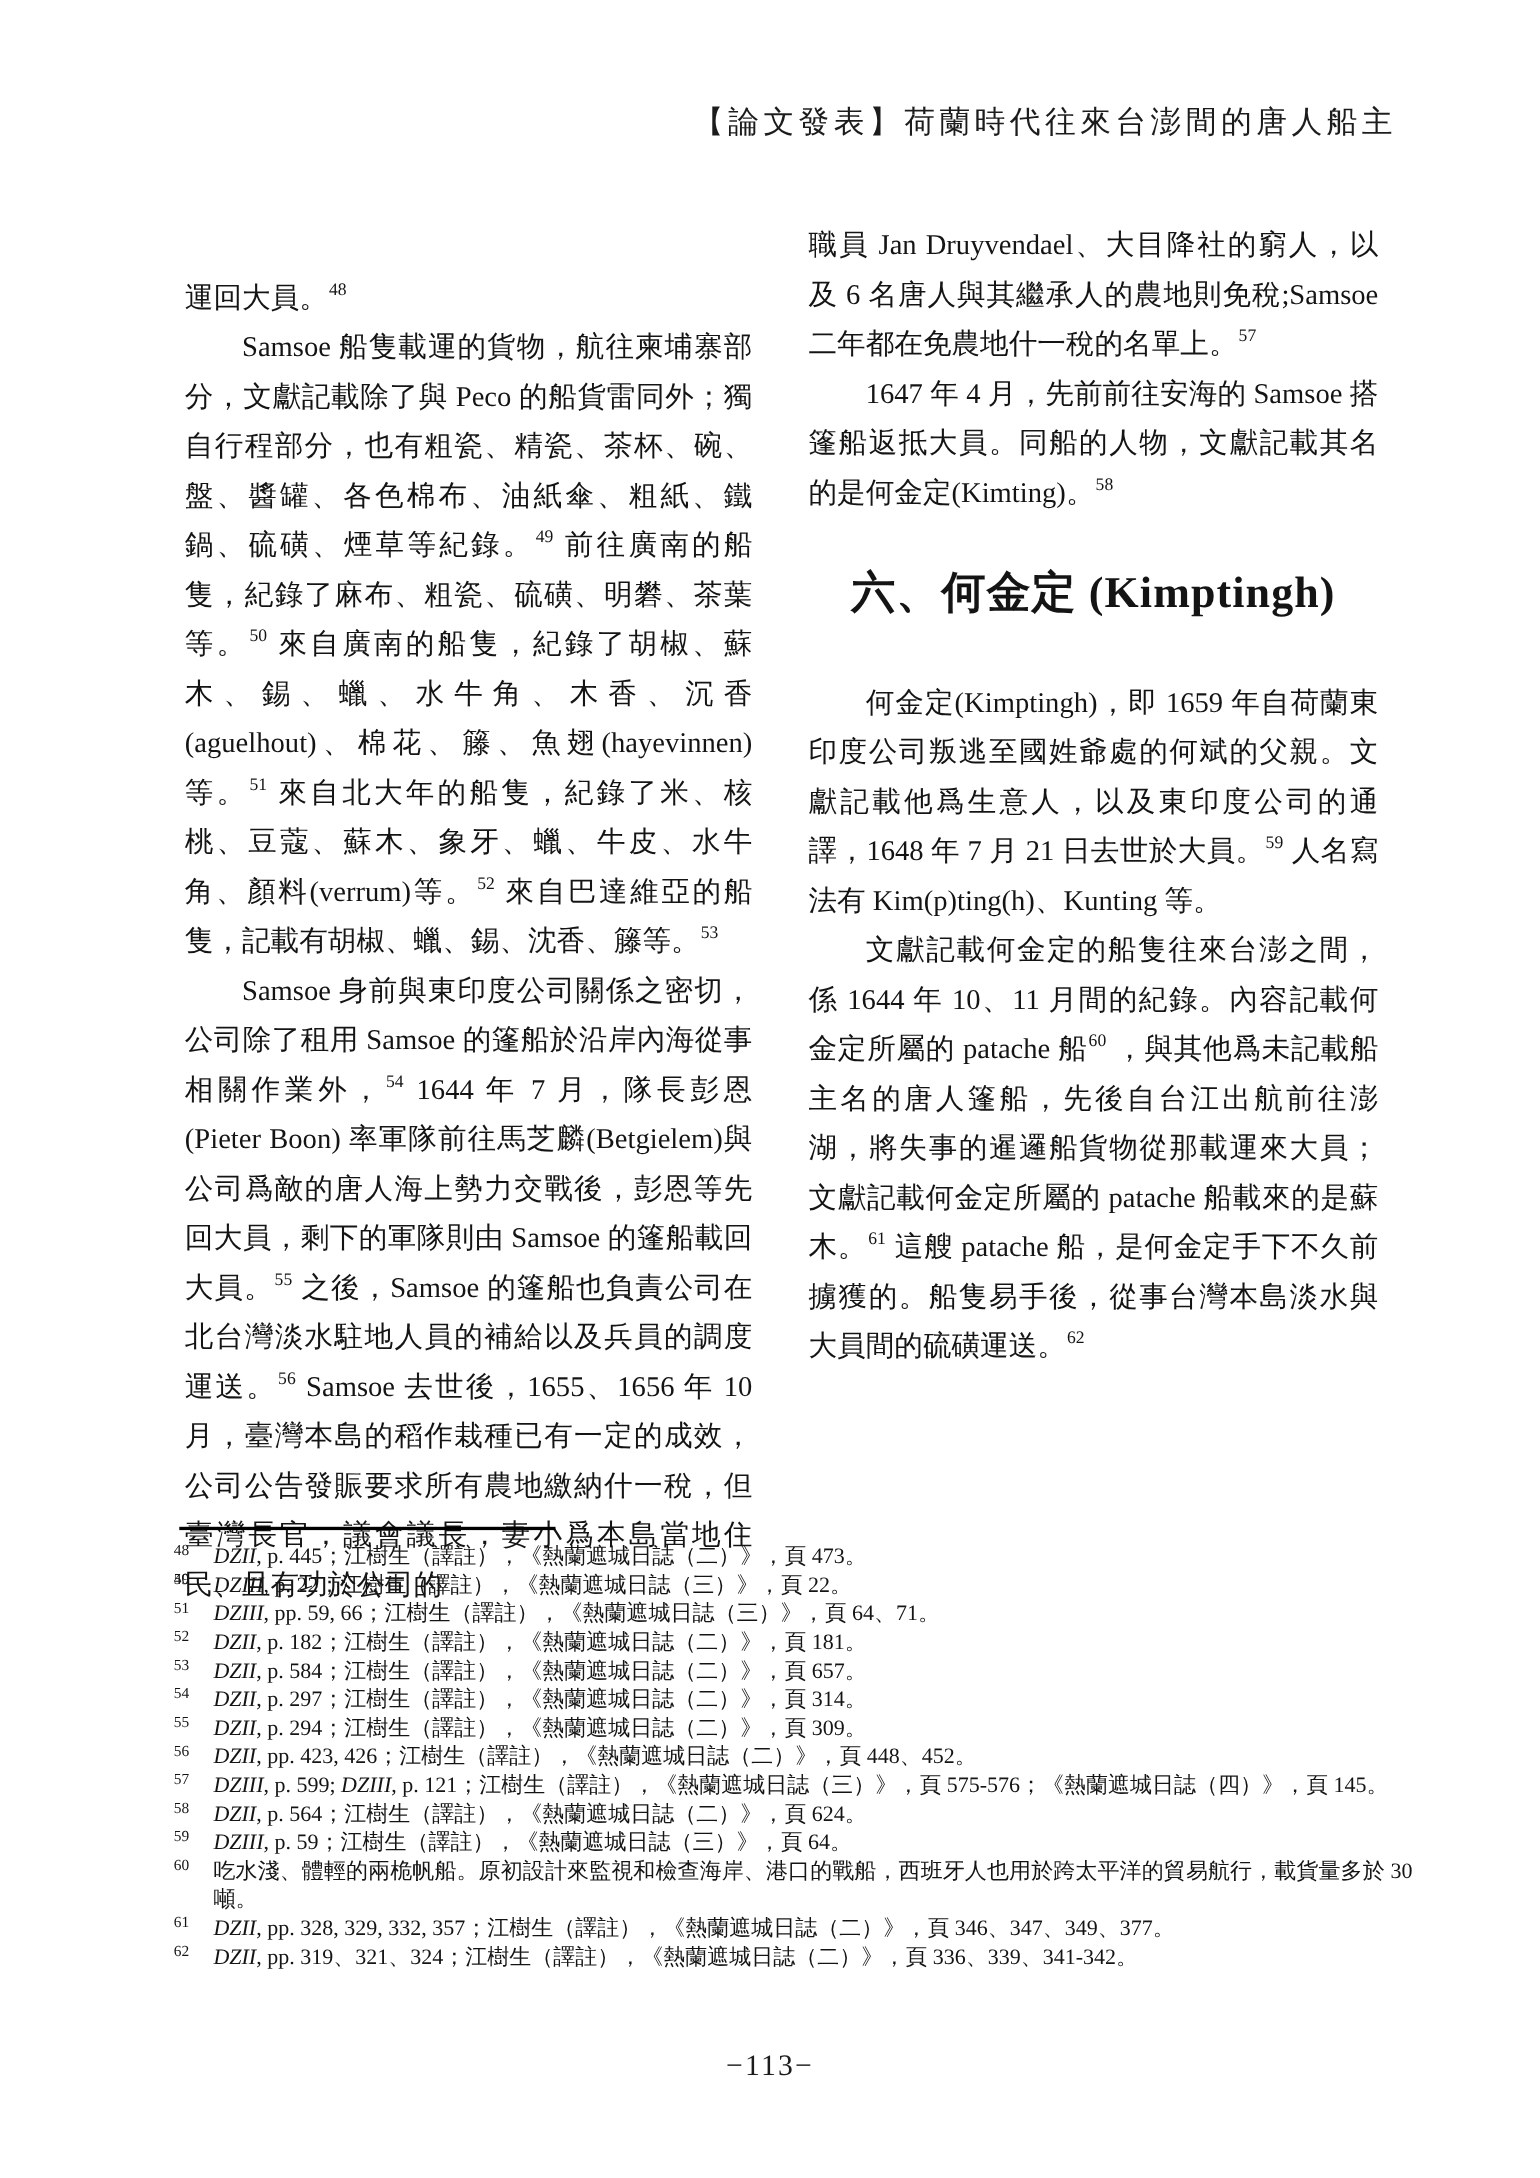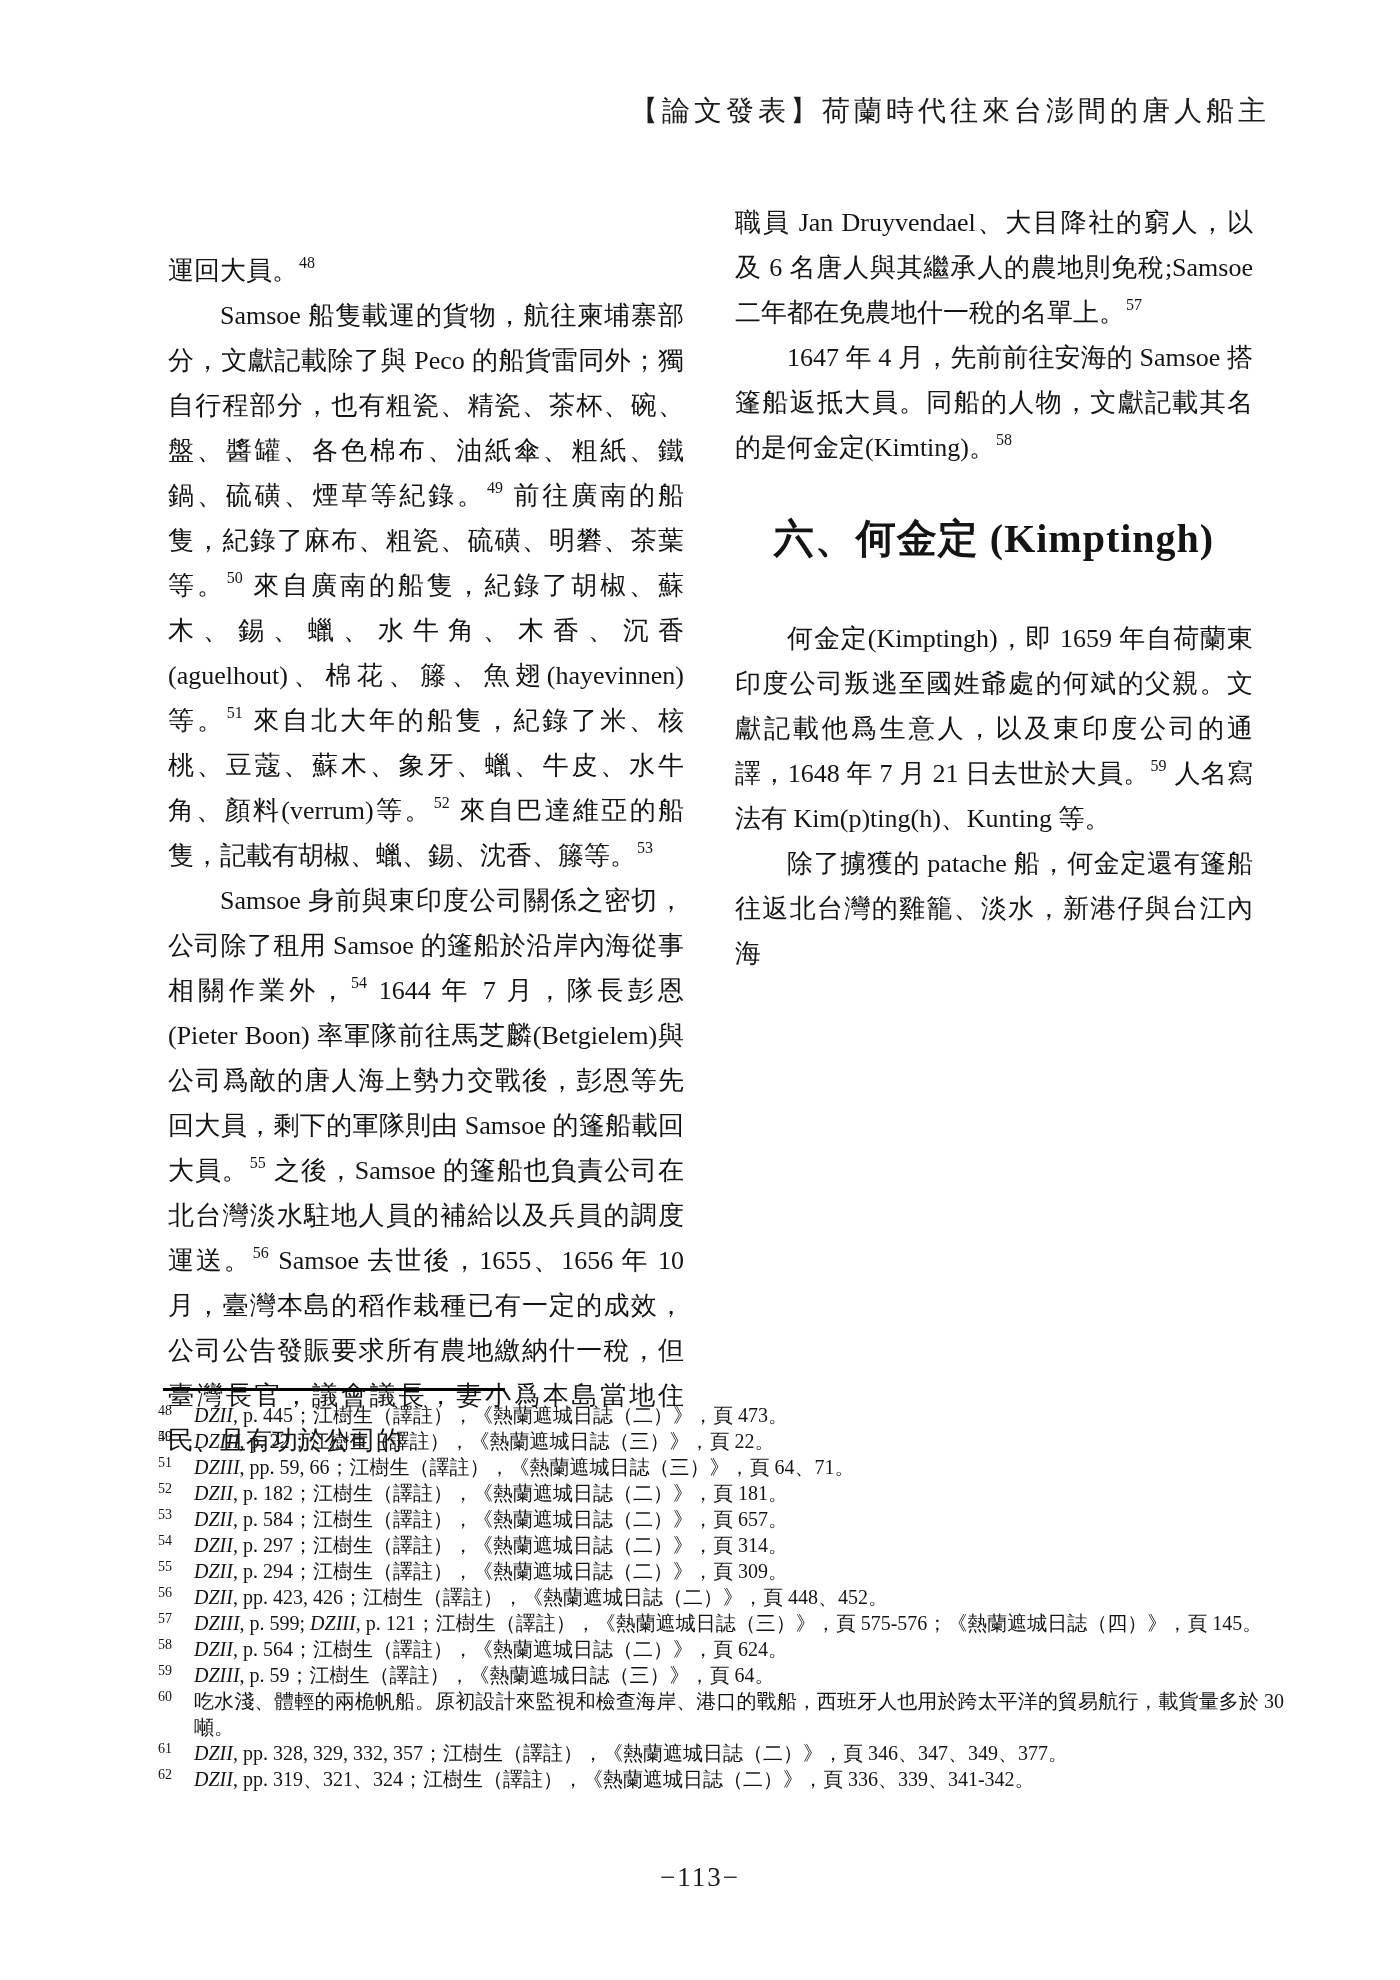--- a/index.html
+++ b/index.html
@@ -58,21 +58,21 @@
       <p class="para">運回大員。<sup class="fnref">48</sup></p>
       <p class="para indent">Samsoe 船隻載運的貨物，航往柬埔寨部分，文獻記載除了與 Peco 的船貨雷同外；獨自行程部分，也有粗瓷、精瓷、茶杯、碗、盤、醬罐、各色棉布、油紙傘、粗紙、鐵鍋、硫磺、煙草等紀錄。<sup class="fnref">49</sup> 前往廣南的船隻，紀錄了麻布、粗瓷、硫磺、明礬、茶葉等。<sup class="fnref">50</sup> 來自廣南的船隻，紀錄了胡椒、蘇木、錫、蠟、水牛角、木香、沉香(aguelhout)、棉花、籐、魚翅(hayevinnen) 等。<sup class="fnref">51</sup> 來自北大年的船隻，紀錄了米、核桃、豆蔻、蘇木、象牙、蠟、牛皮、水牛角、顏料(verrum)等。<sup class="fnref">52</sup> 來自巴達維亞的船隻，記載有胡椒、蠟、錫、沈香、籐等。<sup class="fnref">53</sup></p>
       <p class="para indent">Samsoe 身前與東印度公司關係之密切，公司除了租用 Samsoe 的篷船於沿岸內海從事相關作業外，<sup class="fnref">54</sup> 1644 年 7 月，隊長彭恩 (Pieter Boon) 率軍隊前往馬芝麟(Betgielem)與公司爲敵的唐人海上勢力交戰後，彭恩等先回大員，剩下的軍隊則由 Samsoe 的篷船載回大員。<sup class="fnref">55</sup> 之後，Samsoe 的篷船也負責公司在北台灣淡水駐地人員的補給以及兵員的調度運送。<sup class="fnref">56</sup> Samsoe 去世後，1655、1656 年 10 月，臺灣本島的稻作栽種已有一定的成效，公司公告發賑要求所有農地繳納什一稅，但臺灣長官，議會議長，妻小爲本島當地住民、且有功於公司的</p>
     </div>
 
   <div id="col-right" class="col">
       <p class="para">職員 Jan Druyvendael、大目降社的窮人，以及 6 名唐人與其繼承人的農地則免稅;Samsoe 二年都在免農地什一稅的名單上。<sup class="fnref">57</sup></p>
       <p class="para indent">1647 年 4 月，先前前往安海的 Samsoe 搭篷船返抵大員。同船的人物，文獻記載其名的是何金定(Kimting)。<sup class="fnref">58</sup></p>
       <h2 class="section-heading">六、何金定 (Kimptingh)</h2>
       <p class="para indent">何金定(Kimptingh)，即 1659 年自荷蘭東印度公司叛逃至國姓爺處的何斌的父親。文獻記載他爲生意人，以及東印度公司的通譯，1648 年 7 月 21 日去世於大員。<sup class="fnref">59</sup> 人名寫法有 Kim(p)ting(h)、Kunting 等。</p>
-      <p class="para indent">除了擄獲的 patache 船，何金定還有篷船往返北台灣的雞籠、淡水，新港仔與台江內海</p>
+      <p class="para indent">文獻記載何金定的船隻往來台澎之間，係 1644 年 10、11 月間的紀錄。內容記載何金定所屬的 patache 船<sup class="fnref">60</sup> ，與其他爲未記載船主名的唐人篷船，先後自台江出航前往澎湖，將失事的暹邏船貨物從那載運來大員；文獻記載何金定所屬的 patache 船載來的是蘇木。<sup class="fnref">61</sup> 這艘 patache 船，是何金定手下不久前擄獲的。船隻易手後，從事台灣本島淡水與大員間的硫磺運送。<sup class="fnref">62</sup></p>
     </div>
 
   <div class="fn-divider"></div>
 
   <div class="footnotes">
       <div class="fn"><span class="fn-num">48</span><span><i>DZII</i>, p. 445；江樹生（譯註），《熱蘭遮城日誌（二）》，頁 473。</span></div>
       <div class="fn"><span class="fn-num">49</span></div>
       <div class="fn"><span class="fn-num">50</span><span><i>DZIII</i>, p. 22；江樹生（譯註），《熱蘭遮城日誌（三）》，頁 22。</span></div>
       <div class="fn"><span class="fn-num">51</span><span><i>DZIII</i>, pp. 59, 66；江樹生（譯註），《熱蘭遮城日誌（三）》，頁 64、71。</span></div>
       <div class="fn"><span class="fn-num">52</span><span><i>DZII</i>, p. 182；江樹生（譯註），《熱蘭遮城日誌（二）》，頁 181。</span></div>

